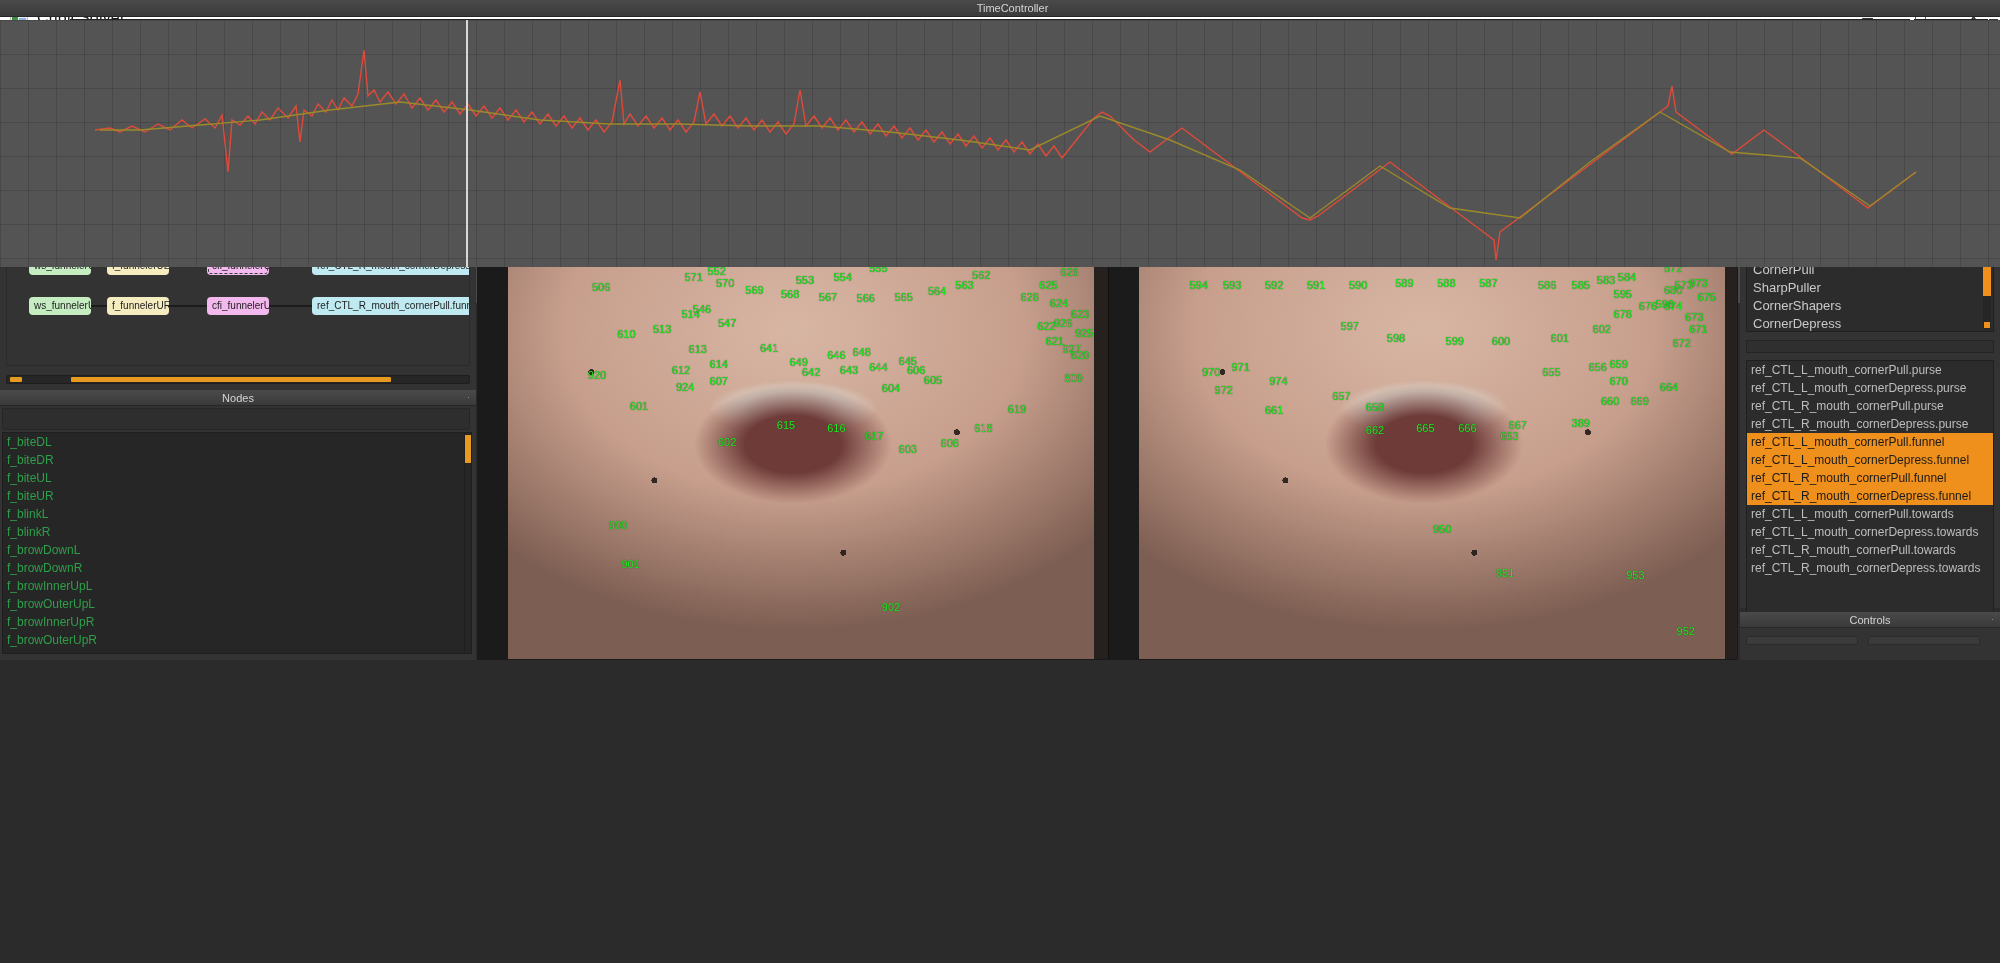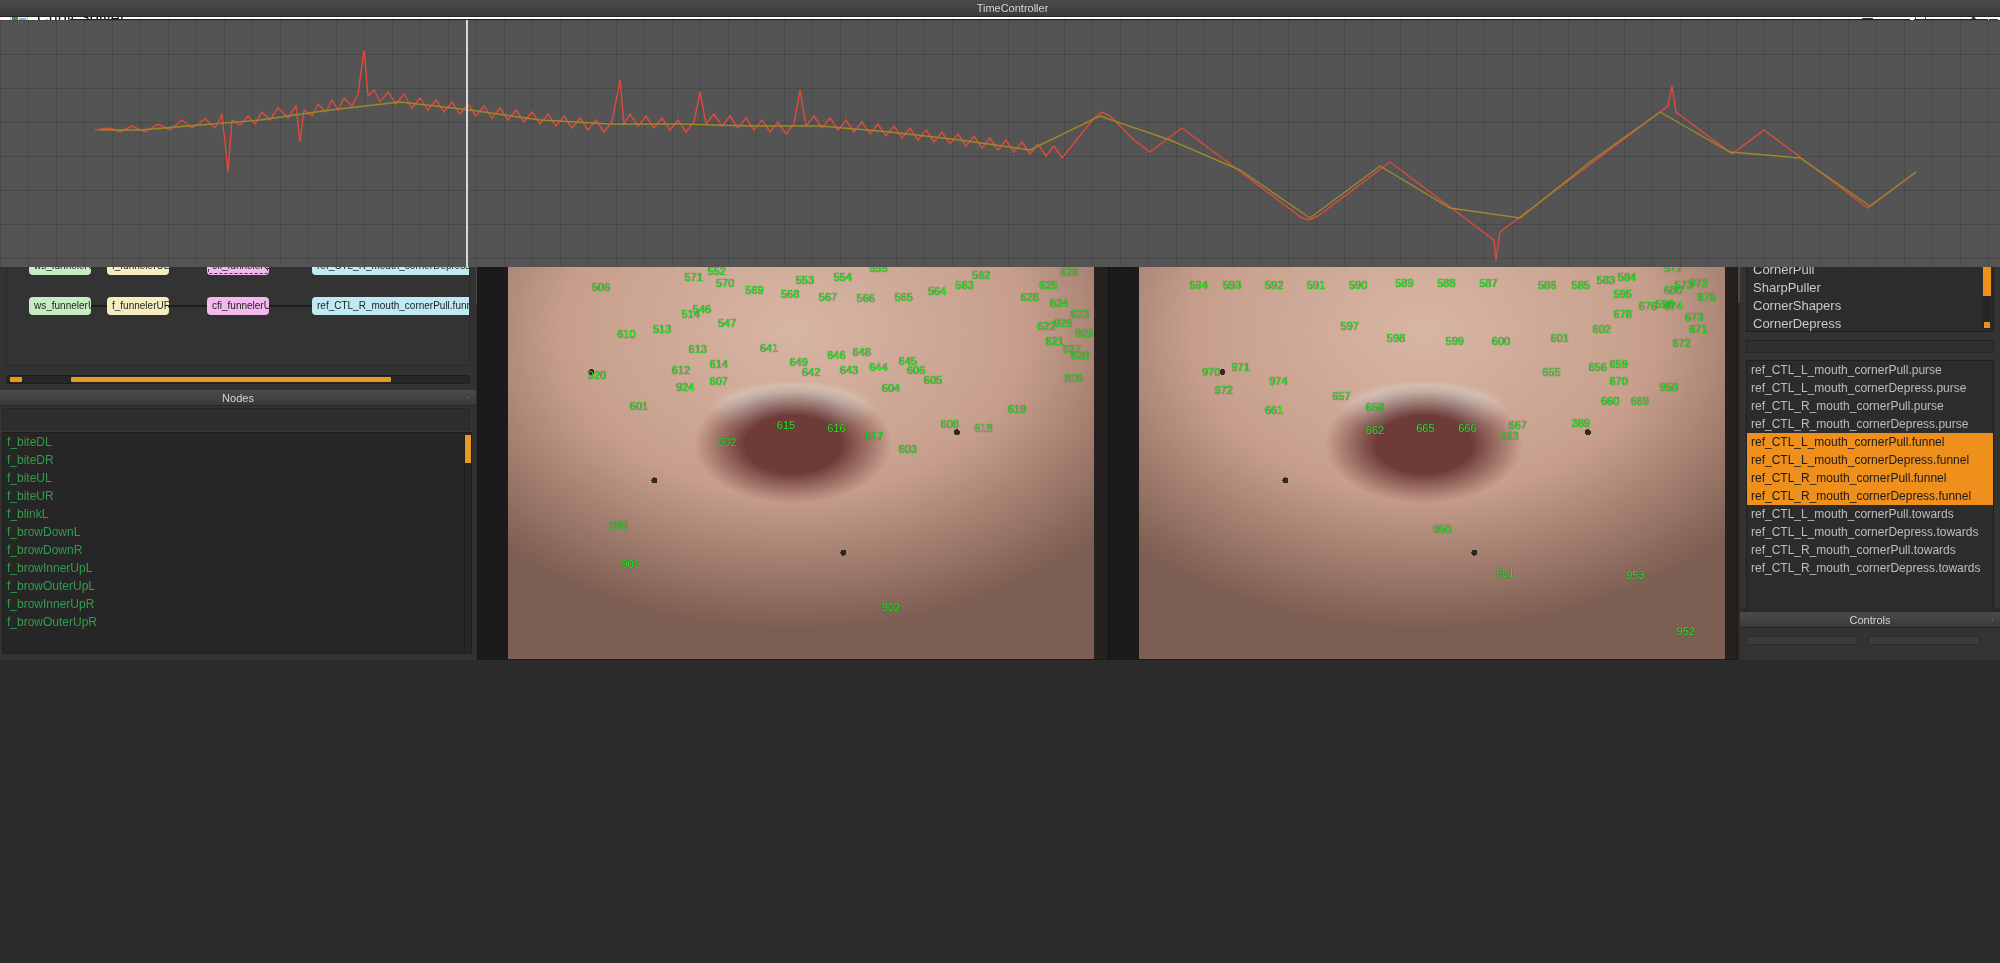--- a/index.html
+++ b/index.html
@@ -287,20 +287,21 @@
       <span>Nodes</span>
       <span class="pin">·</span>
     </div>
     <div class="nodes-toolbar"></div>
     <div class="nodes-list" id="nodes-list">
         <div class="node-li">f_biteDL</div>
         <div class="node-li">f_biteDR</div>
         <div class="node-li">f_biteUL</div>
         <div class="node-li">f_biteUR</div>
         <div class="node-li">f_blinkL</div>
+        <div class="node-li">f_blinkR</div>
         <div class="node-li">f_browDownL</div>
         <div class="node-li">f_browDownR</div>
         <div class="node-li">f_browInnerUpL</div>
         <div class="node-li">f_browOuterUpL</div>
         <div class="node-li">f_browInnerUpR</div>
         <div class="node-li">f_browOuterUpR</div>
       </div>
     <div class="vtrack">
         <div class="vthumb"></div>
       </div>
@@ -368,21 +369,21 @@
           <div class="vp-marker" style="left: 193.8px; top: 304.5px;">612</div>
           <div class="vp-marker" style="left: 210.6px; top: 284.2px;">613</div>
           <div class="vp-marker" style="left: 231.6px; top: 298.7px;">614</div>
           <div class="vp-marker" style="left: 151.8px; top: 340.75px;">601</div>
           <div class="vp-marker" style="left: 240px; top: 377px;">602</div>
           <div class="vp-marker" style="left: 420.6px; top: 384.25px;">603</div>
           <div class="vp-marker" style="left: 403.8px; top: 323.35px;">604</div>
           <div class="vp-marker" style="left: 445.8px; top: 314.65px;">605</div>
           <div class="vp-marker" style="left: 429px; top: 304.5px;">606</div>
           <div class="vp-marker" style="left: 231.6px; top: 316.1px;">607</div>
-          <div class="vp-marker" style="left: 462.6px; top: 359px;">608</div>
+          <div class="vp-marker" style="left: 462.6px; top: 378px;">608</div>
           <div class="vp-marker" style="left: 298.8px; top: 359.6px;">615</div>
           <div class="vp-marker" style="left: 349.2px; top: 362.5px;">616</div>
           <div class="vp-marker" style="left: 387px; top: 371.2px;">617</div>
           <div class="vp-marker" style="left: 496.2px; top: 362.5px;">618</div>
           <div class="vp-marker" style="left: 529.8px; top: 343.65px;">619</div>
           <div class="vp-marker" style="left: 592.8px; top: 290px;">620</div>
           <div class="vp-marker" style="left: 567.6px; top: 275.5px;">621</div>
           <div class="vp-marker" style="left: 559.2px; top: 261px;">622</div>
           <div class="vp-marker" style="left: 592.8px; top: 249.4px;">623</div>
           <div class="vp-marker" style="left: 571.8px; top: 237.8px;">624</div>
@@ -468,21 +469,21 @@
           <div class="vp-marker" style="left: 483.6px; top: 263.9px;">602</div>
           <div class="vp-marker" style="left: 433.2px; top: 307.4px;">655</div>
           <div class="vp-marker" style="left: 479.4px; top: 301.6px;">656</div>
           <div class="vp-marker" style="left: 223.2px; top: 330.6px;">657</div>
           <div class="vp-marker" style="left: 256.8px; top: 342.2px;">658</div>
           <div class="vp-marker" style="left: 500.4px; top: 298.7px;">659</div>
           <div class="vp-marker" style="left: 492px; top: 336.4px;">660</div>
           <div class="vp-marker" style="left: 156px; top: 345.1px;">661</div>
           <div class="vp-marker" style="left: 256.8px; top: 365.4px;">662</div>
           <div class="vp-marker" style="left: 391.2px; top: 371.2px;">663</div>
-          <div class="vp-marker" style="left: 550.8px; top: 321.9px;">958</div>
+          <div class="vp-marker" style="left: 550.8px; top: 321.9px;">664</div>
           <div class="vp-marker" style="left: 307.2px; top: 362.5px;">665</div>
           <div class="vp-marker" style="left: 349.2px; top: 362.5px;">666</div>
           <div class="vp-marker" style="left: 399.6px; top: 359.6px;">667</div>
           <div class="vp-marker" style="left: 462.6px; top: 358.15px;">389</div>
           <div class="vp-marker" style="left: 521.4px; top: 336.4px;">669</div>
           <div class="vp-marker" style="left: 500.4px; top: 316.1px;">670</div>
           <div class="vp-marker" style="left: 580.2px; top: 263.9px;">671</div>
           <div class="vp-marker" style="left: 563.4px; top: 278.4px;">672</div>
           <div class="vp-marker" style="left: 576px; top: 252.3px;">673</div>
           <div class="vp-marker" style="left: 555px; top: 240.7px;">674</div>

